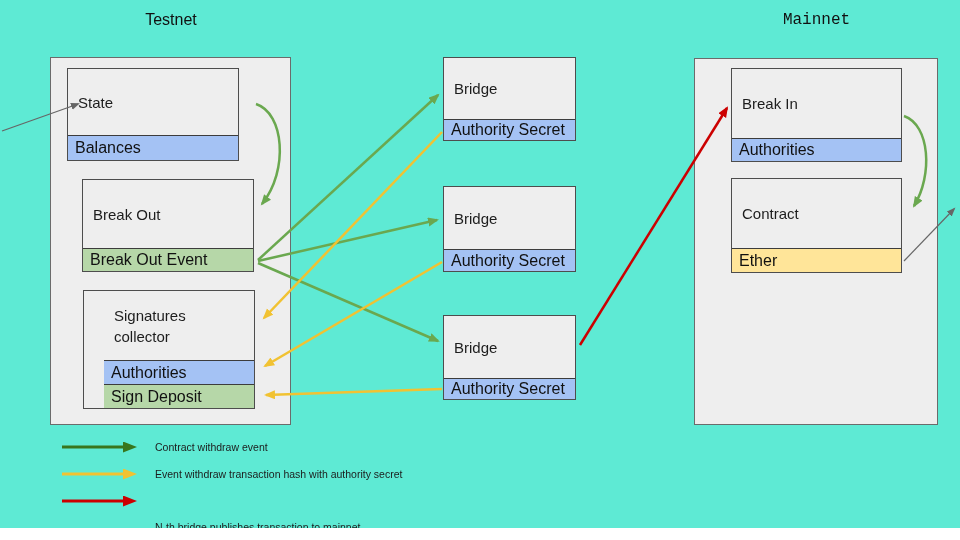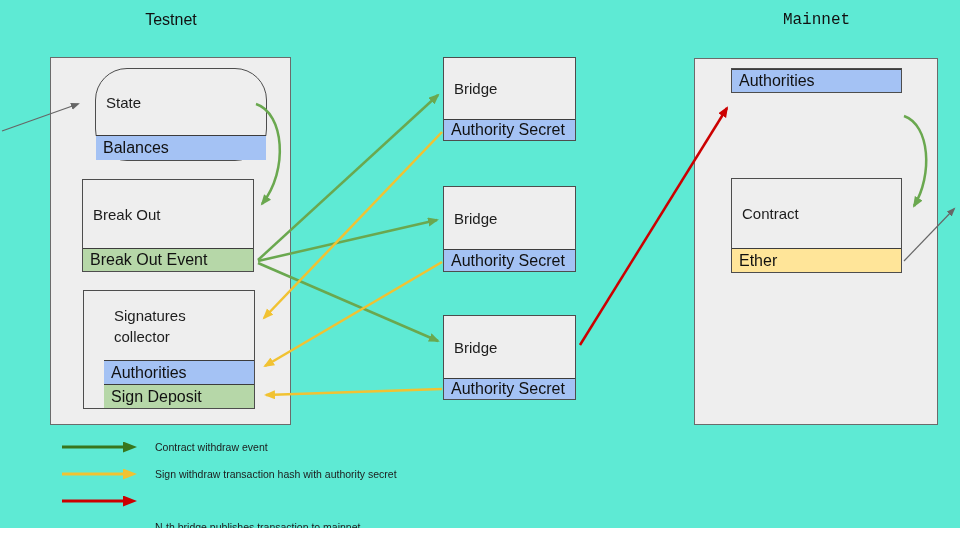--- a/index.html
+++ b/index.html
@@ -26,21 +26,21 @@
 <body>
 
 <div class="canvas">
 
   <div class="region-title" style="left:50px;top:11px;width:242px;">Testnet</div>
   <div class="region-title" style="left:694px;top:11px;width:245px;font-family:Liberation Mono, monospace;">Mainnet</div>
 
   <div class="group" style="left:50px;top:57px;width:241px;height:368px;"></div>
   <div class="group" style="left:694px;top:58px;width:244px;height:367px;"></div>
 
-  <div class="entity" style="left:95px;top:68px;width:172px;border-radius:32px;">
+  <div class="entity" style="left:67px;top:68px;width:172px;">
     <div class="entity-title" style="height:66px;">State</div>
     <div class="row blue" style="height:25px;">Balances</div>
   </div>
 
   <div class="entity" style="left:82px;top:179px;width:172px;">
     <div class="entity-title" style="height:68px;">Break Out</div>
     <div class="row green" style="height:23px;">Break Out Event</div>
   </div>
 
   <div class="entity" style="left:83px;top:290px;width:172px;padding-left:20px;">
@@ -58,20 +58,21 @@
     <div class="entity-title" style="height:62px;">Bridge</div>
     <div class="row blue" style="height:22px;">Authority Secret</div>
   </div>
 
   <div class="entity" style="left:443px;top:315px;width:133px;">
     <div class="entity-title" style="height:62px;">Bridge</div>
     <div class="row blue" style="height:21px;">Authority Secret</div>
   </div>
 
   <div class="entity" style="left:731px;top:68px;width:171px;">
+    <div class="entity-title" style="height:69px;">Break In</div>
     <div class="row blue" style="height:23px;">Authorities</div>
   </div>
 
   <div class="entity" style="left:731px;top:178px;width:171px;">
     <div class="entity-title" style="height:69px;">Contract</div>
     <div class="row yellow" style="height:24px;">Ether</div>
   </div>
 
   <svg class="overlay" viewBox="0 0 960 540">
     <defs>
@@ -113,16 +114,16 @@
     <line x1="442" y1="389" x2="266" y2="395" stroke="#f1c232" stroke-width="2.5" marker-end="url(#ah-yellow)"></line>
 
     <line x1="580" y1="345" x2="727" y2="108" stroke="#cc0000" stroke-width="2.5" marker-end="url(#ah-red)"></line>
 
     <line x1="62" y1="447" x2="126" y2="447" stroke="#38761d" stroke-width="3" marker-end="url(#ah-green-lg)"></line>
     <line x1="62" y1="474" x2="126" y2="474" stroke="#f1c232" stroke-width="3" marker-end="url(#ah-yellow-lg)"></line>
     <line x1="62" y1="501" x2="126" y2="501" stroke="#cc0000" stroke-width="3" marker-end="url(#ah-red-lg)"></line>
   </svg>
 
   <div class="legend-label" style="left:155px;top:440px;">Contract withdraw event</div>
-  <div class="legend-label" style="left:155px;top:467px;">Sign withdraw transaction hash with authority secret</div>
+  <div class="legend-label" style="left:155px;top:467px;">Event withdraw transaction hash with authority secret</div>
   <div class="legend-label" style="left:155px;top:520px;">N-th bridge publishes transaction to mainnet</div>
 
 </div>
 
 </body></html>

